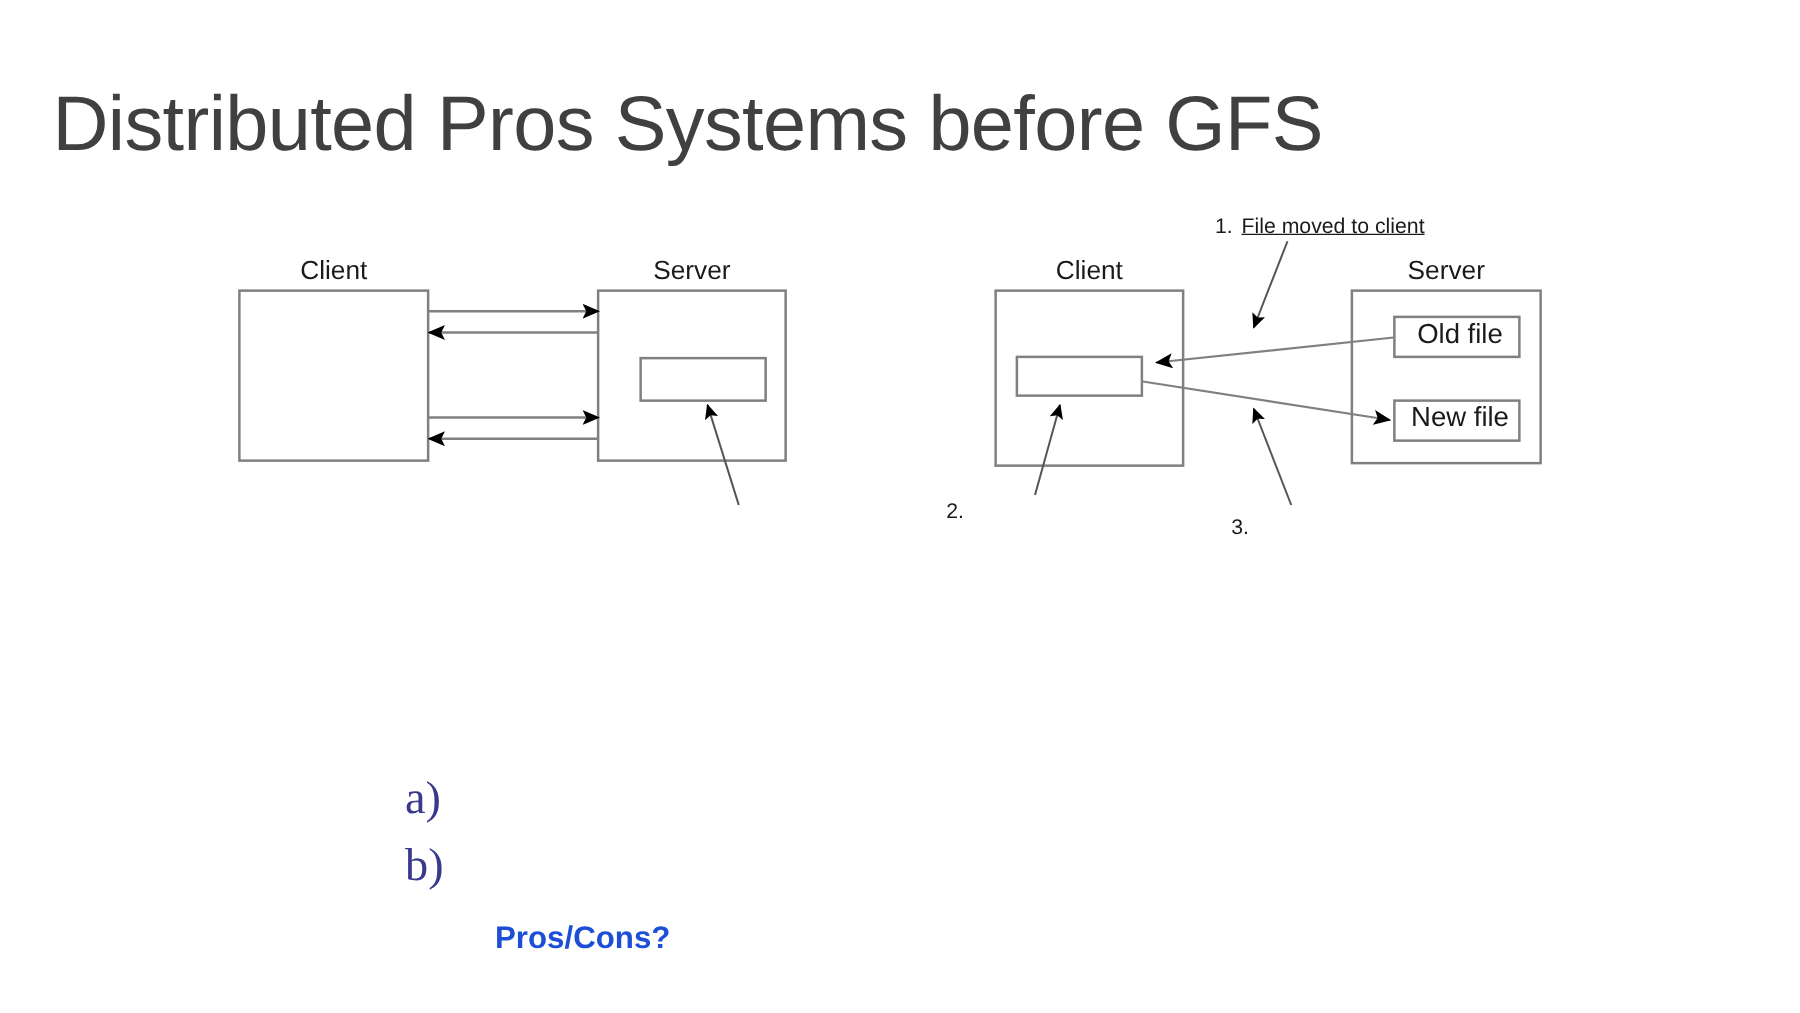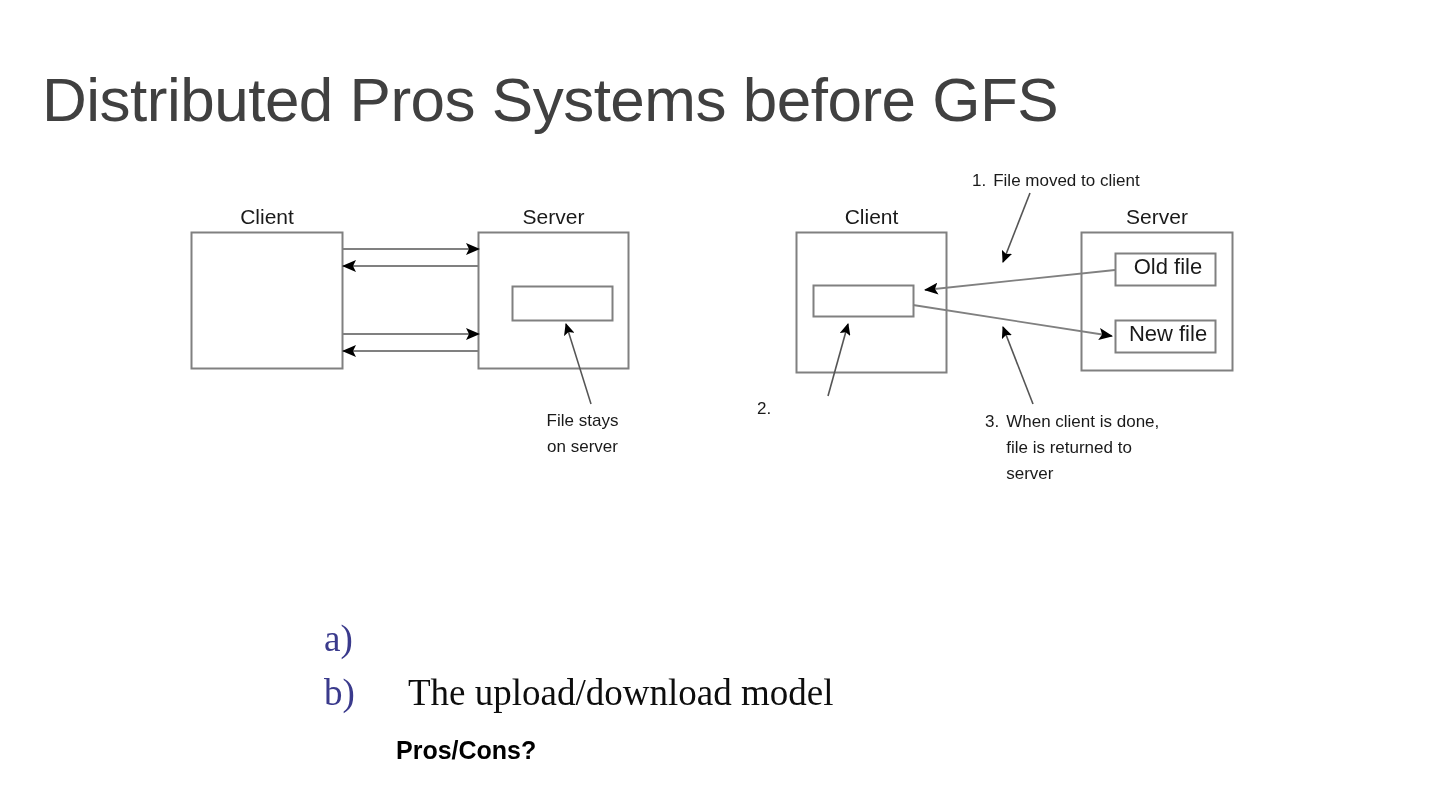--- a/index.html
+++ b/index.html
@@ -52,20 +52,21 @@
   }
   .caption {
     font-size: 17px;
     line-height: 26px;
     text-align: center;
   }
   .caption-left {
     font-size: 17px;
     line-height: 26px;
     text-align: left;
+    text-decoration: underline;
   }
   .numbered {
     font-size: 17px;
     line-height: 26px;
     display: flex;
     align-items: flex-start;
   }
   .numbered .num {
     margin-right: 7px;
   }
@@ -98,21 +99,21 @@
     font-family: "Liberation Serif", serif;
   }
   #pros-cons {
     position: absolute;
     left: 396px;
     top: 735px;
     font-family: "Liberation Sans", sans-serif;
     font-size: 25px;
     line-height: 30px;
     font-weight: 600;
-    color: #000000;
+    color: #1d4ed8;
     white-space: nowrap;
   }
 </style>
 </head>
 <body>
 
 <div id="slide-title">Distributed Pros Systems before GFS</div>
 
 <div id="figure">
 
@@ -168,51 +169,45 @@
 
       <line x1="1033" y1="404" x2="1003" y2="327" stroke="#555555" stroke-width="1.6" marker-end="url(#ah-thin)"></line>
     </g>
   </svg>
 
   <div class="fig-label box-title" style="left:191px; top:207px; width:152px;">Client</div>
 
   <div class="fig-label box-title" style="left:478px; top:207px; width:151px;">Server</div>
 
 
-  <div class="fig-label caption" style="left: 520px; top: 408px; width: 125px; white-space: pre-line;">File stays
-on server</div>
 
   <div class="fig-label box-title" style="left:796px; top:207px; width:151px;">Client</div>
 
   <div class="fig-label box-title" style="left:1081px; top:207px; width:152px;">Server</div>
 
   <div class="fig-label inner-file-label" style="left:1118px; top:256px;">Old file</div>
 
   <div class="fig-label inner-file-label" style="left:1118px; top:323px;">New file</div>
 
   <div class="fig-label numbered" style="left:972px; top:168px;">
     <span class="num">1.</span>
     <span class="caption-left" style="white-space: pre-line;">File moved to client</span>
   </div>
 
   <div class="fig-label numbered" style="left:757px; top:396px;">
     <span class="num">2.</span>
   </div>
 
   <div class="fig-label numbered" style="left:985px; top:409px;">
     <span class="num">3.</span>
-    <span class="caption-left" style="white-space: pre-line;">When client is done,
-file is returned to
-server</span>
   </div>
 </div>
 
 <div id="model-list">
   <div class="model-row">
     <span class="marker">a)</span>
   </div>
   <div class="model-row">
     <span class="marker">b)</span>
-    <span>The upload/download model</span>
   </div>
 </div>
 
 <div id="pros-cons">Pros/Cons?</div>
 
 </body></html>

